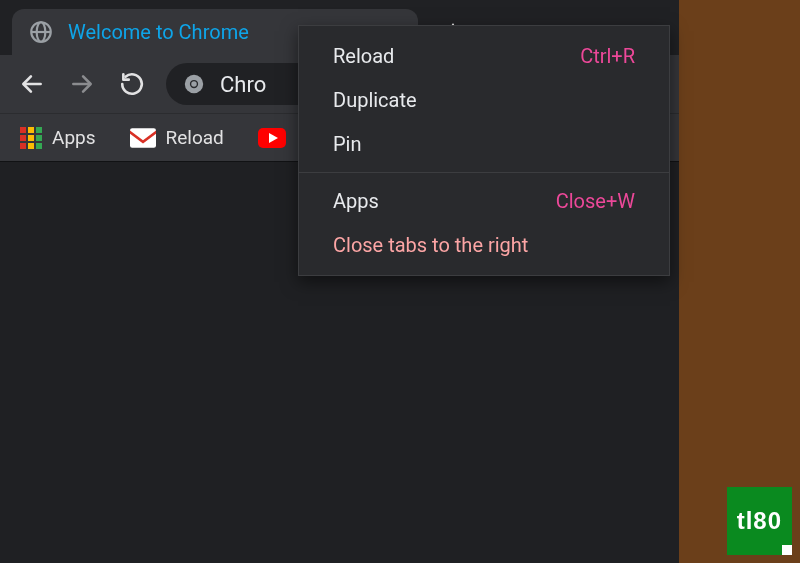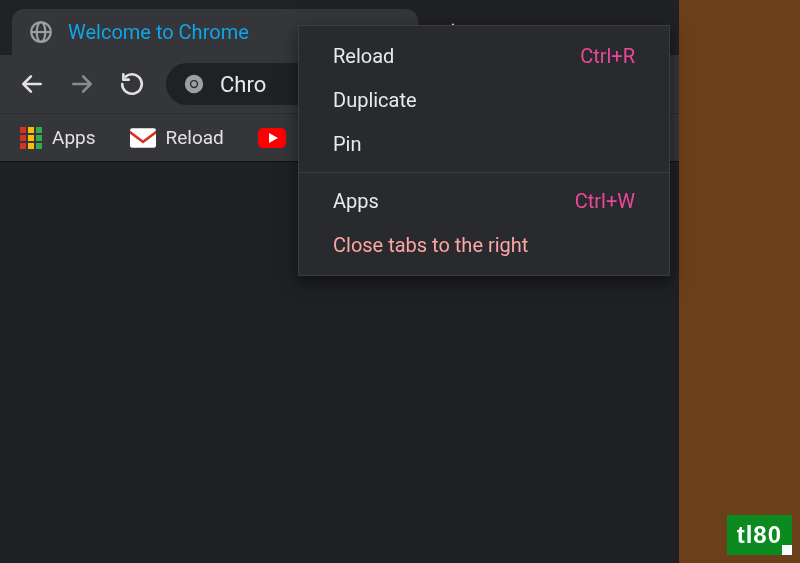--- a/index.html
+++ b/index.html
@@ -162,21 +162,21 @@
   
   .watermark {
     position: absolute;
     right: 8px;
     bottom: 8px;
     background: #0a8a1f;
     color: #fff;
     font-weight: 700;
     font-size: 24px;
     font-family: Arial, sans-serif;
-    padding: 4px 8px;
+    padding: 18px 8px;
     letter-spacing: 1px;
     border: 2px solid #0a8a1f;
   }
   .watermark .corner {
     position: absolute;
     right: -2px; bottom: -2px;
     width: 10px; height: 10px;
     background: #fff;
   }
 
@@ -287,21 +287,21 @@
   </div>
   <div class="menu-item">
     <span>Duplicate</span>
   </div>
   <div class="menu-item">
     <span>Pin</span>
   </div>
   <div class="menu-divider"></div>
   <div class="menu-item">
     <span>Apps</span>
-    <span class="menu-shortcut">Ctrl+W</span>
+    <span class="menu-shortcut">Close+W</span>
   </div>
   <div class="menu-item disabled">
     <span>Close tabs to the right</span>
   </div>
 </div>
 
 <div class="watermark">
   <span>tl80</span>
   <span class="corner"></span>
 </div>

